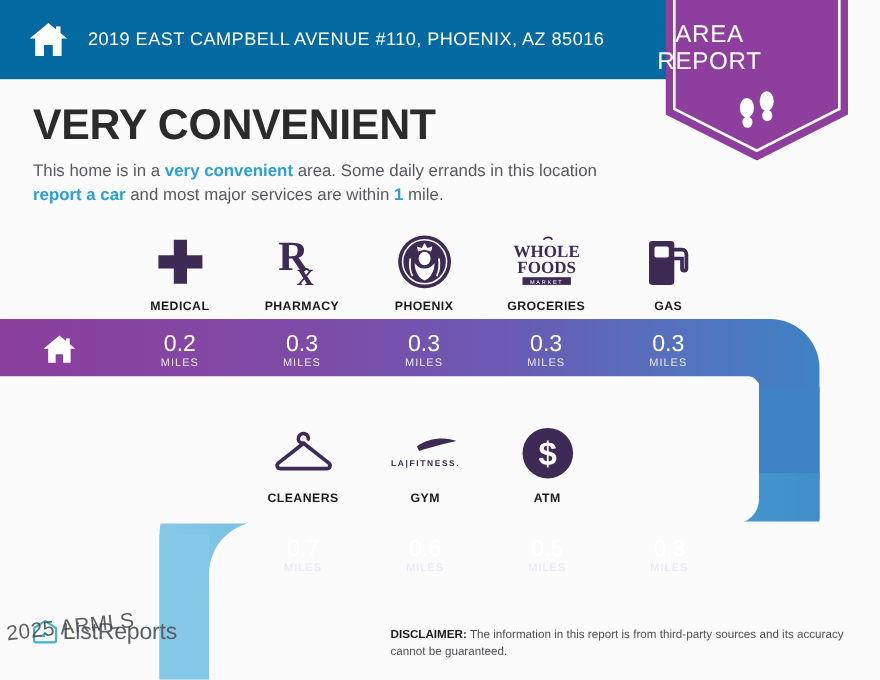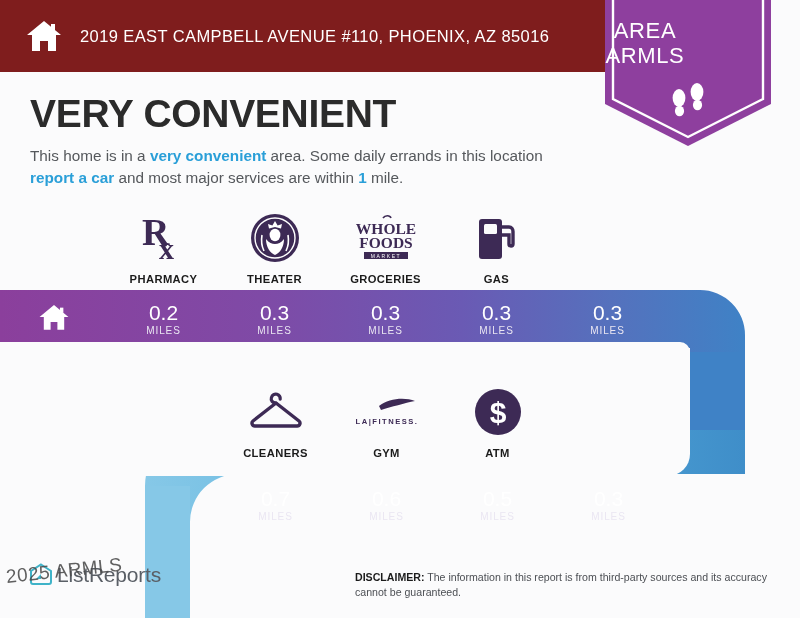--- a/index.html
+++ b/index.html
@@ -5,21 +5,21 @@
   html,body{margin:0;padding:0;}
   body{
     width:800px;height:618px;
     background:#fafafa;
     font-family:"Liberation Sans","DejaVu Sans",sans-serif;
     overflow:hidden;position:relative;
   }
   .page{position:relative;width:800px;height:618px;background:#fbfbfc;overflow:hidden;}
 
   
-  .header{position:absolute;left:0;top:0;width:648px;height:72px;background:#7f1d1d;}
+  .header{position:absolute;left:0;top:0;width:648px;height:72px;background:#0369a1;}
   .header-inner{display:flex;align-items:center;height:72px;padding-left:22px;}
   .home-badge{width:44px;height:44px;flex:0 0 44px;display:flex;align-items:center;justify-content:center;}
   .addr{color:#ffffff;font-size:16.5px;letter-spacing:.4px;margin-left:14px;font-weight:400;white-space:nowrap;}
 
   
   .banner{position:absolute;left:562px;top:0;width:184px;height:146px;padding-left:43px;}
   .banner svg{display:block;}
   .banner-text{position:absolute;left:0;top:18px;width:166px;text-align:center;color:#fff;
     font-size:22px;line-height:25px;letter-spacing:.6px;font-weight:400;}
 
@@ -84,30 +84,38 @@
       <path d="M8 0 V99 L83 137 L158 99 V0" fill="none" stroke="#ffffff" stroke-width="2.4"></path>
       <g fill="#ffffff">
         <ellipse cx="74" cy="98" rx="6.4" ry="9"></ellipse>
         <ellipse cx="74.5" cy="111" rx="4.6" ry="5.2"></ellipse>
         <ellipse cx="92" cy="92" rx="6.4" ry="9"></ellipse>
         <ellipse cx="92.5" cy="105" rx="4.6" ry="5.2"></ellipse>
       </g>
     </svg>
     <div class="banner-text">
       <div>AREA</div>
-      <div>ARMLS</div>
+      <div>REPORT</div>
     </div>
   </div>
 
   <div class="title">VERY CONVENIENT</div>
   <div class="desc"><span>This home is in a </span><span class="hl">very convenient</span><span> area. Some daily errands in this location </span><span class="hl">report a car</span><span> and most major services are within </span><span class="hl">1</span><span> mile.</span>
   </div>
 
   <div class="iconrow" id="row1">
 
+    <div class="iconcell">
+      <div class="iconart">
+        <svg width="48" height="48" viewBox="0 0 48 48">
+          <path d="M18 4 H30 V18 H44 V30 H30 V44 H18 V30 H4 V18 H18 Z" fill="#3d2a55"></path>
+        </svg>
+      </div>
+      <div class="iconlabel">MEDICAL</div>
+    </div>
 
     <div class="iconcell">
       <div class="iconart">
         <svg width="48" height="50" viewBox="0 0 48 50">
           <text x="2" y="32" font-family="Liberation Serif, serif" font-size="38" font-weight="bold" fill="#3d2a55">R</text>
           <text x="19" y="46" font-family="Liberation Serif, serif" font-size="30" font-weight="bold" fill="#3d2a55">x</text>
         </svg>
       </div>
       <div class="iconlabel">PHARMACY</div>
     </div>
@@ -117,21 +125,21 @@
         <svg width="50" height="50" viewBox="0 0 50 50">
           <circle cx="25" cy="25" r="24" fill="#3d2a55"></circle>
           <circle cx="25" cy="25" r="20" fill="none" stroke="#ffffff" stroke-width="1.4"></circle>
           <path d="M25 8 L27.6 12.5 L32 11 L31 15.6 L25 14 L19 15.6 L18 11 L22.4 12.5 Z" fill="#ffffff"></path>
           <ellipse cx="25" cy="22" rx="5.4" ry="6.2" fill="#ffffff"></ellipse>
           <path d="M16 26 C16 34 20 40 25 42 C30 40 34 34 34 26 C31 30 28 31 25 31 C22 31 19 30 16 26 Z" fill="#ffffff"></path>
           <path d="M12 22 C11 28 12 34 14 38" fill="none" stroke="#ffffff" stroke-width="1.6"></path>
           <path d="M38 22 C39 28 38 34 36 38" fill="none" stroke="#ffffff" stroke-width="1.6"></path>
         </svg>
       </div>
-      <div class="iconlabel">THEATER</div>
+      <div class="iconlabel">PHOENIX</div>
     </div>
 
     <div class="iconcell">
       <div class="iconart">
         <svg width="66" height="50" viewBox="0 0 66 50">
           <path d="M30 5 C32 2 37 2 38 5" fill="none" stroke="#3d2a55" stroke-width="1.6"></path>
           <text x="33" y="21" text-anchor="middle" font-family="Liberation Serif, serif" font-size="15.5" font-weight="bold" fill="#3d2a55">WHOLE</text>
           <text x="33" y="35" text-anchor="middle" font-family="Liberation Serif, serif" font-size="15.5" font-weight="bold" fill="#3d2a55">FOODS</text>
           <rect x="11" y="39" width="44" height="7" fill="#3d2a55"></rect>
           <text x="33" y="45" text-anchor="middle" font-family="Liberation Sans, sans-serif" font-size="5" letter-spacing="1.6" fill="#ffffff">MARKET</text>

